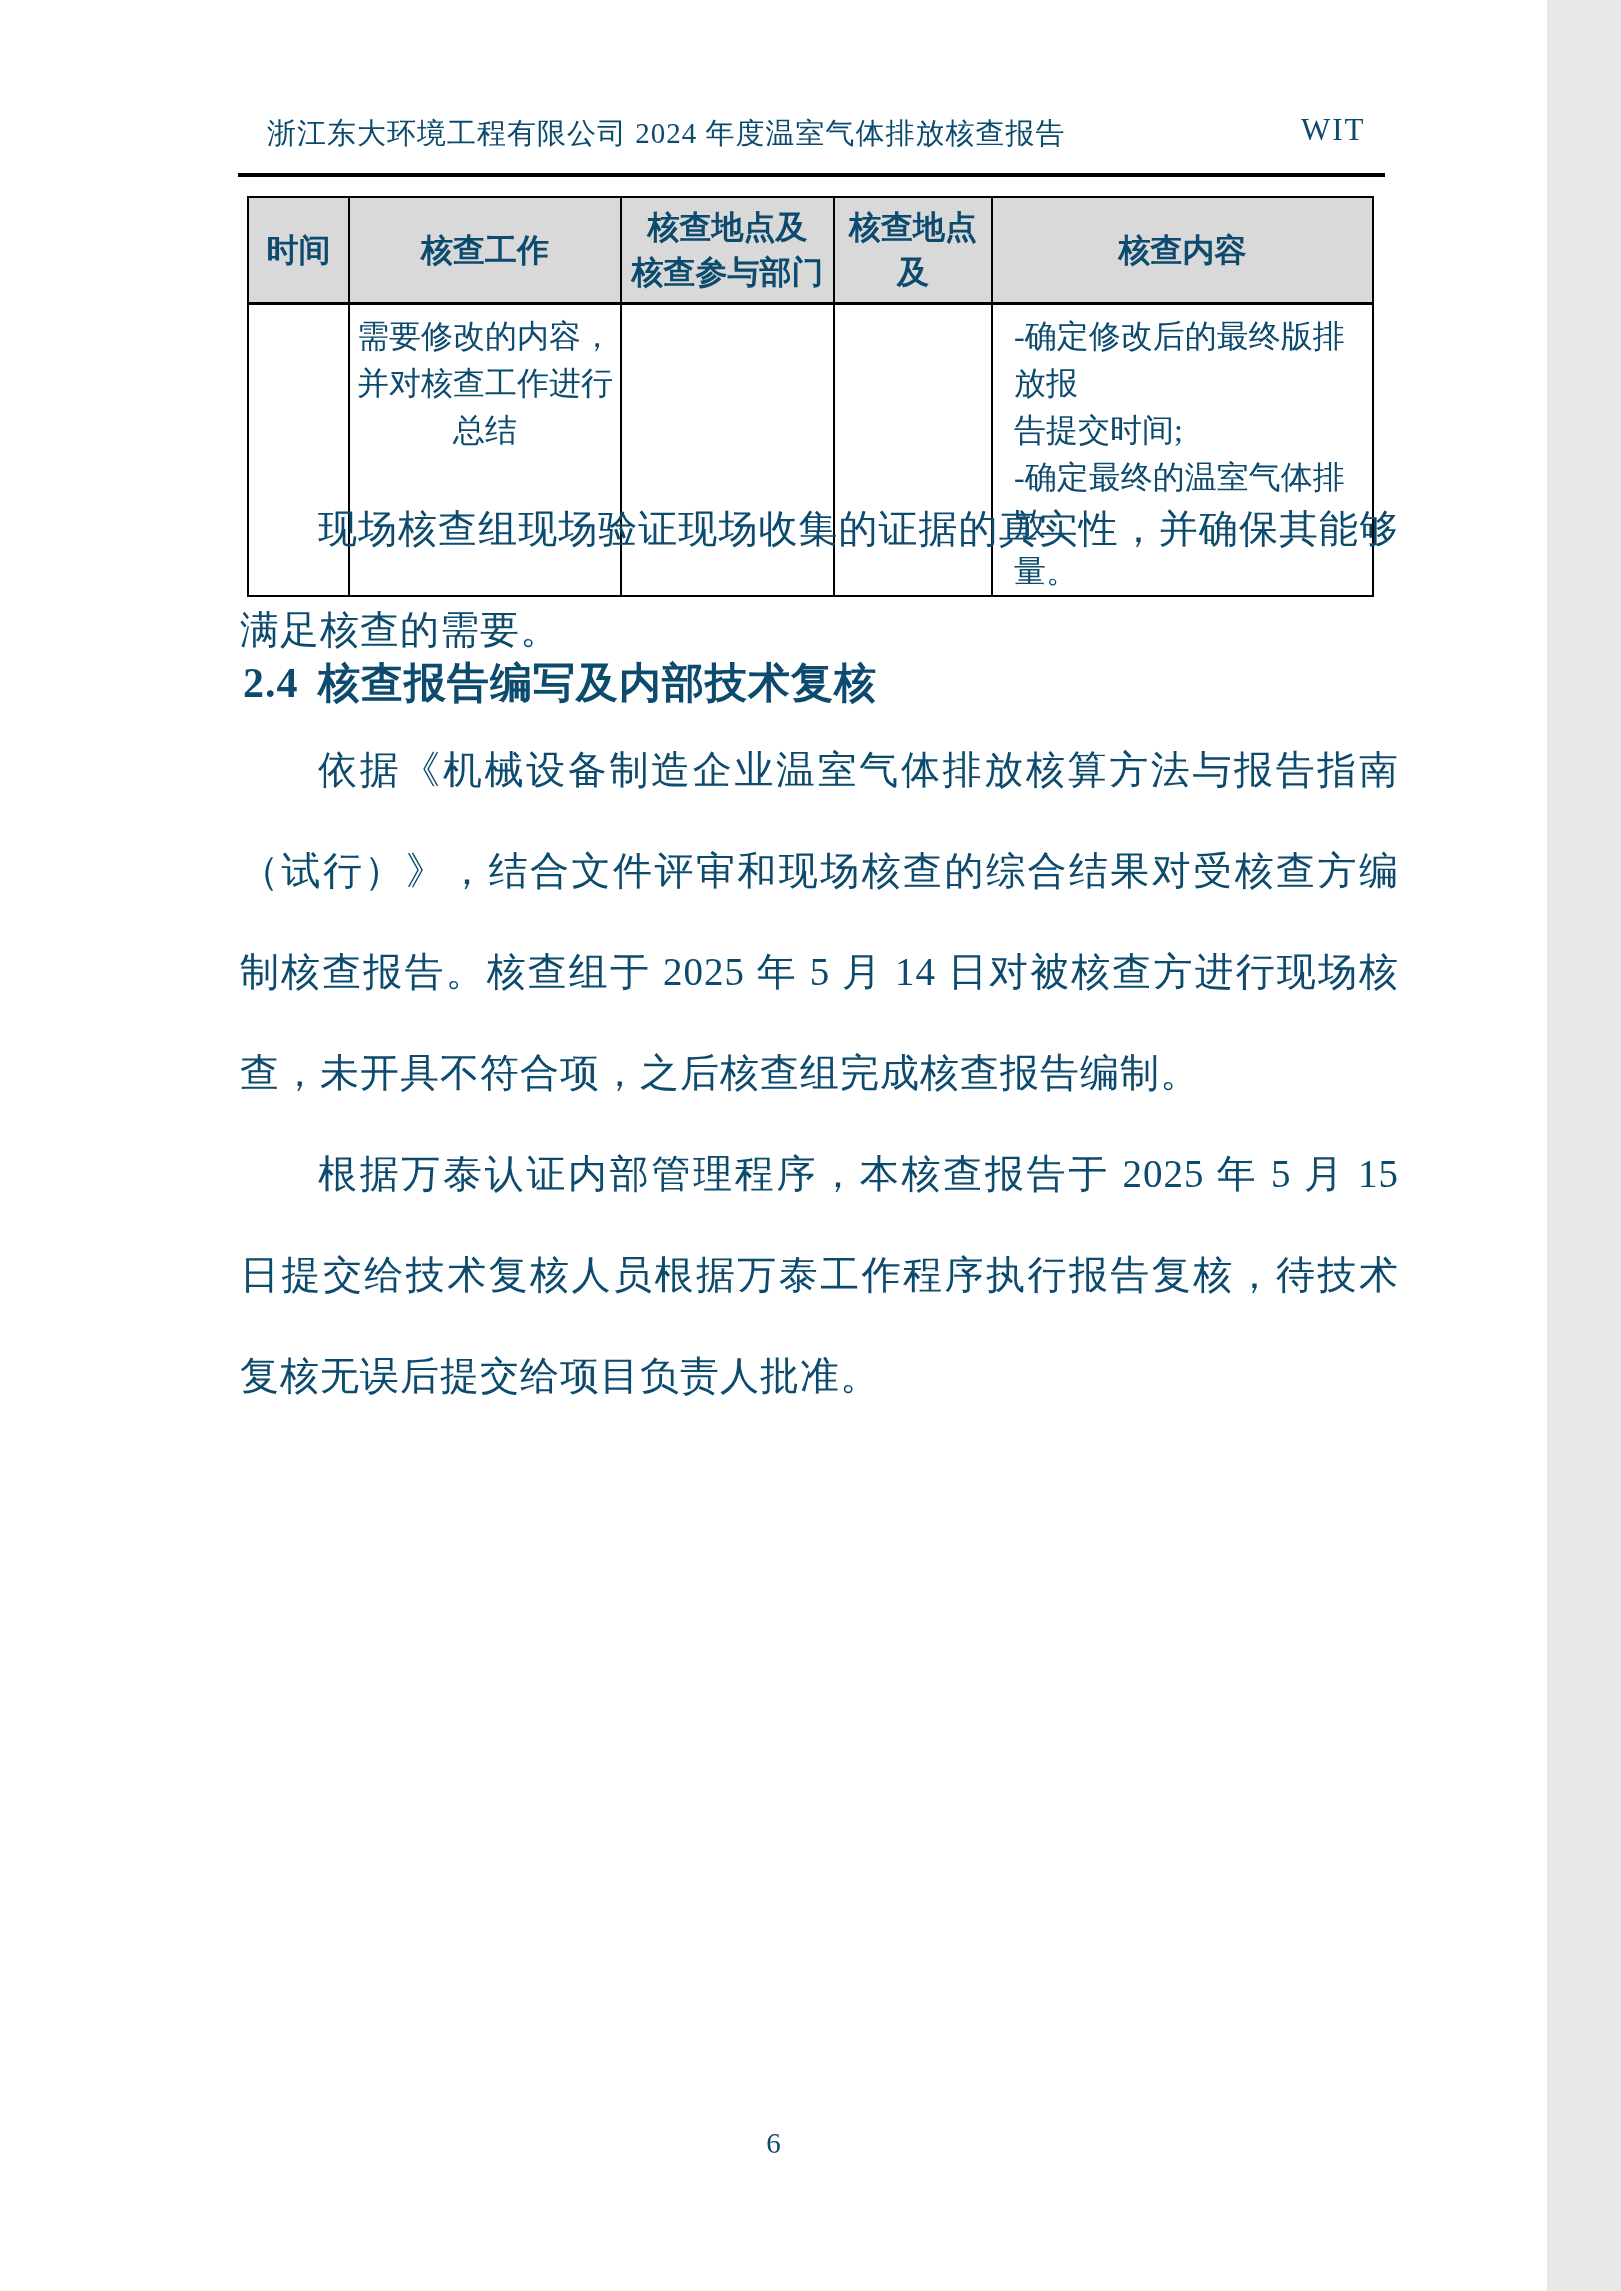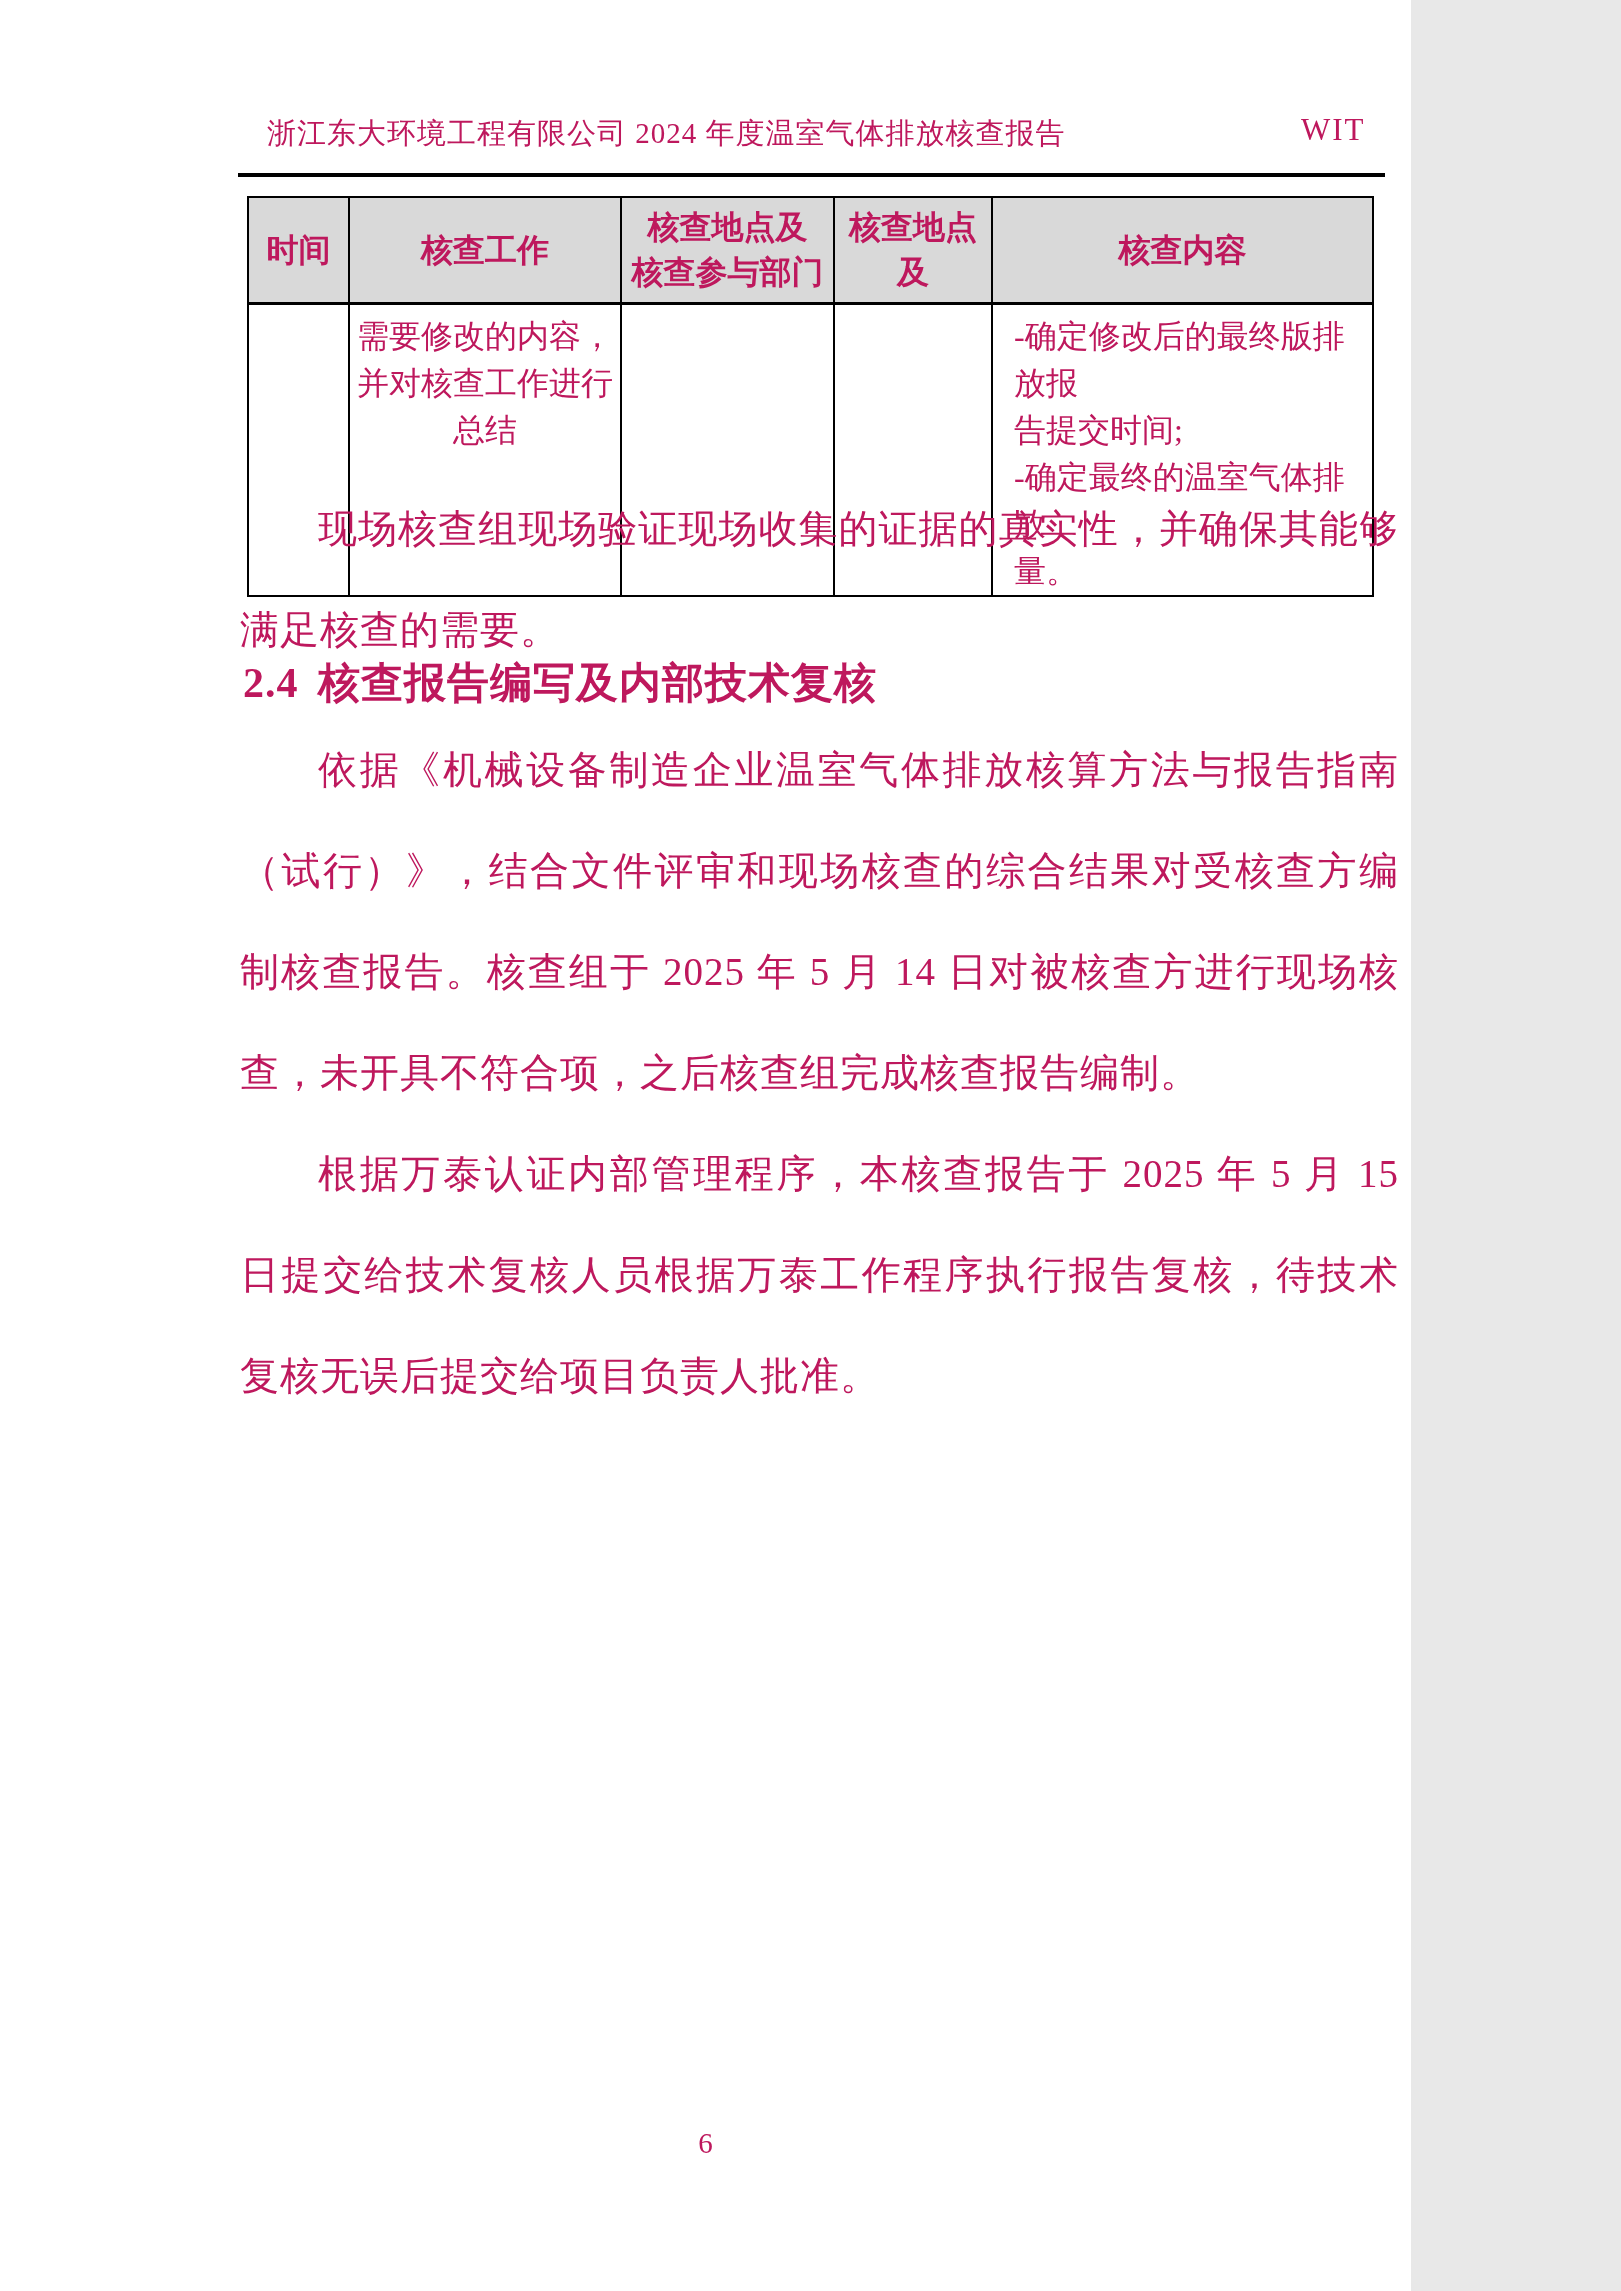--- a/index.html
+++ b/index.html
@@ -1,22 +1,22 @@
 <!DOCTYPE html>
 <html><head>
 <meta charset="utf-8">
 <style>
   html, body { margin: 0; padding: 0; background: #e8e8e8; }
   .page {
     position: relative;
-    width: 1411px;
+    width: 1547px;
     height: 2292px;
     background: #ffffff;
     font-family: "Liberation Serif", "DejaVu Serif", serif;
-    color: #be185d;
+    color: #0c4a6e;
     overflow: hidden;
   }
 
   
   .doc-header-title {
     position: absolute;
     left: 267px; top: 114px;
     font-size: 29px;
     letter-spacing: 1px;
     white-space: nowrap;

